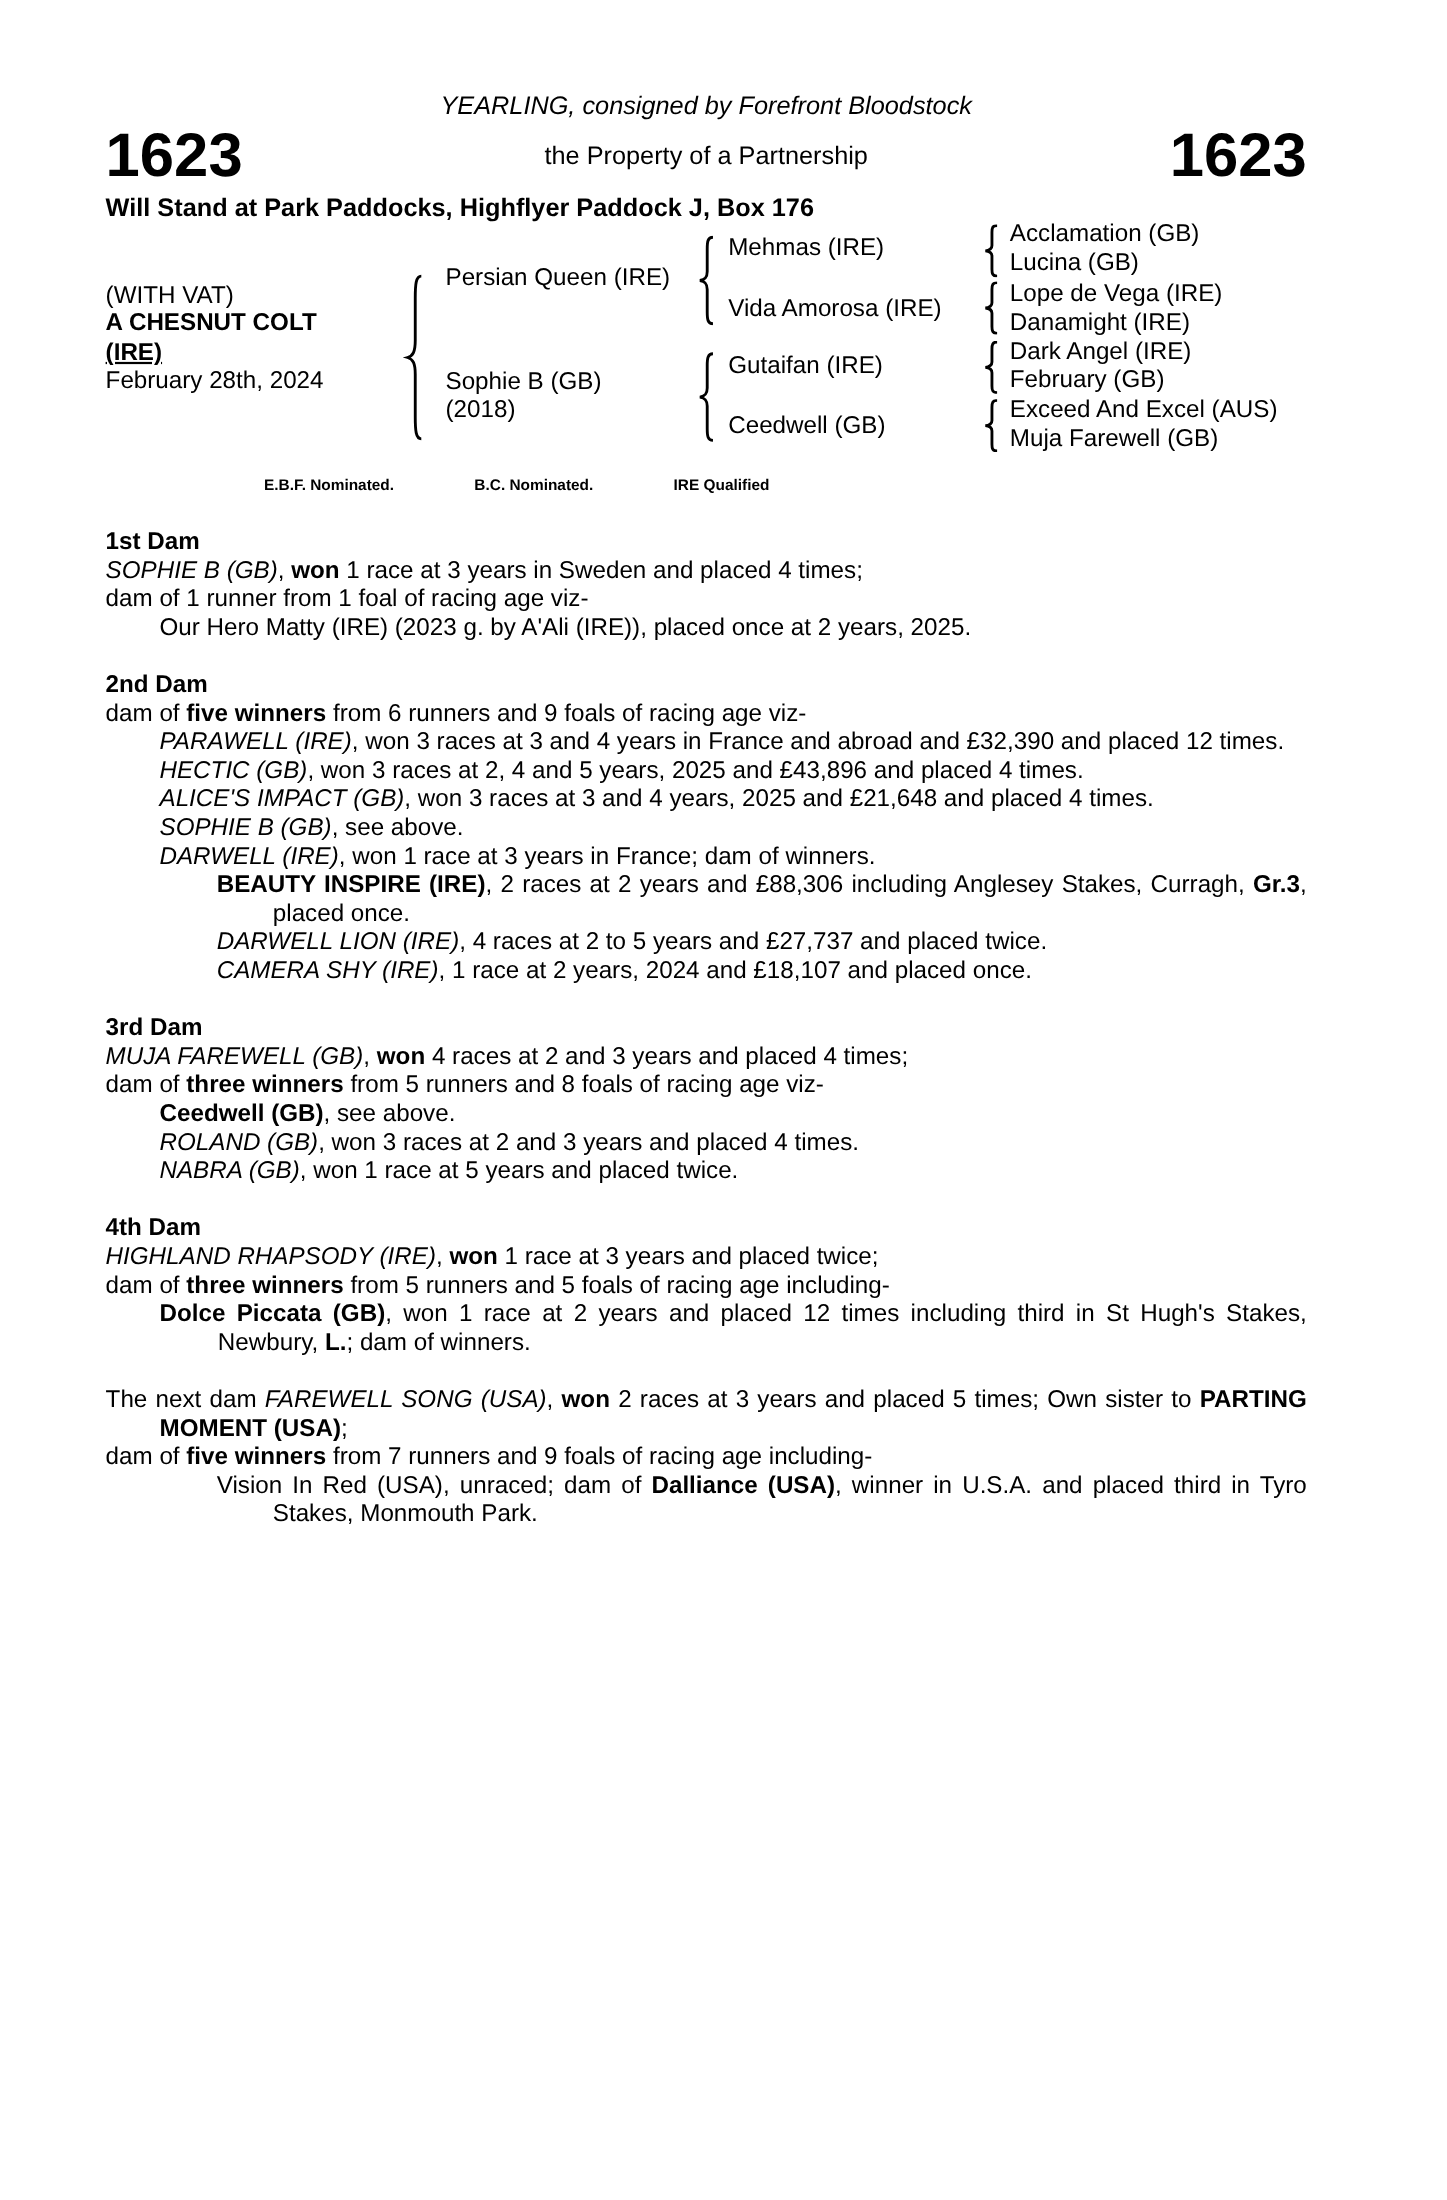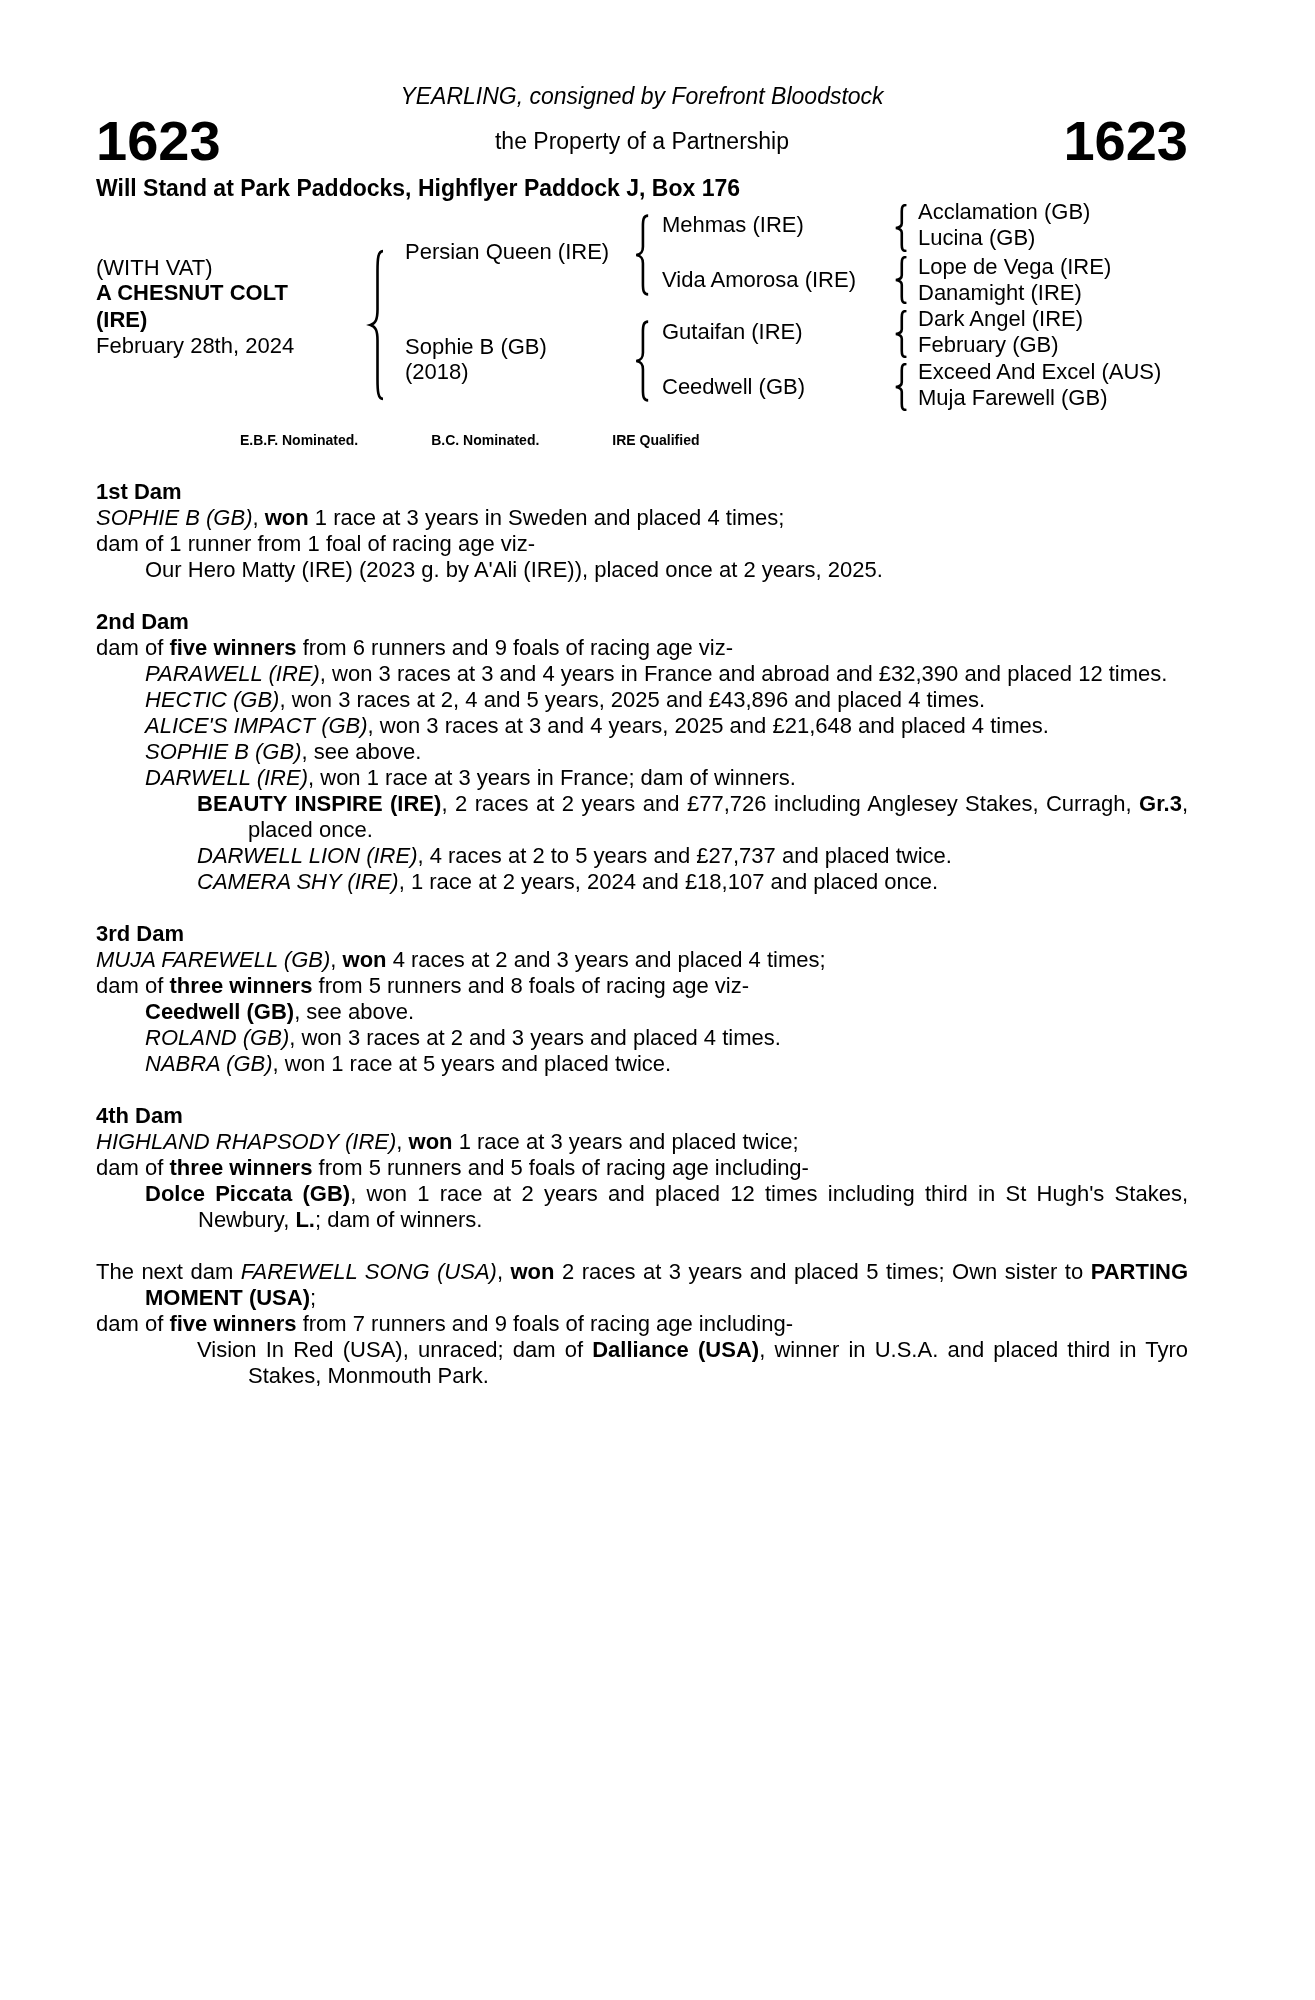--- a/index.html
+++ b/index.html
@@ -48,21 +48,21 @@
       <div class="property">the Property of a Partnership</div>
       <div class="lot">1623</div>
     </div>
 
     <div class="stand">Will Stand at Park Paddocks, Highflyer Paddock J, Box 176</div>
 
     <div class="ped">
 
       <div class="abs" style="left:0;top:49px;">(WITH VAT)</div>
       <div class="abs b" style="left:0;top:74px;">A CHESNUT COLT</div>
-      <div class="abs b" style="left:0;top:101px;">(IRE)</div>
+      <div class="abs b" style="left:0;top:101px;text-decoration:underline;">(IRE)</div>
       <div class="abs" style="left:0;top:127px;">February 28th, 2024</div>
 
       <div class="brace" style="left:270px;top:42px;width:20px;height:154px;">
         <svg viewBox="0 0 20 100" preserveAspectRatio="none">
             <path d="M17 2 C12 2 11.5 7 11.5 15 L11.5 40 C11.5 46.5 9.5 49 4.5 50 C9.5 51 11.5 53.5 11.5 60 L11.5 85 C11.5 93 12 98 17 98" fill="none" stroke="#000" stroke-width="2.6" vector-effect="non-scaling-stroke"></path>
           </svg>
       </div>
       <div class="brace" style="left:536px;top:8px;width:19px;height:82px;">
         <svg viewBox="0 0 20 100" preserveAspectRatio="none">
             <path d="M17 2 C12 2 11.5 7 11.5 15 L11.5 40 C11.5 46.5 9.5 49 4.5 50 C9.5 51 11.5 53.5 11.5 60 L11.5 85 C11.5 93 12 98 17 98" fill="none" stroke="#000" stroke-width="2.6" vector-effect="non-scaling-stroke"></path>
@@ -135,21 +135,21 @@
           <p class="p1"><span>Our Hero Matty (IRE) (2023 g. by A'Ali (IRE)), placed once at 2 years, 2025.</span></p>
         </section>
         <section>
           <div class="dam-h">2nd Dam</div>
           <p class="p0"><span>dam of </span><span class="b">five winners</span><span> from 6 runners and 9 foals of racing age viz-</span></p>
           <p class="p1"><span class="i">PARAWELL (IRE)</span><span>, won 3 races at 3 and 4 years in France and abroad and £32,390 and placed 12 times.</span></p>
           <p class="p1"><span class="i">HECTIC (GB)</span><span>, won 3 races at 2, 4 and 5 years, 2025 and £43,896 and placed 4 times.</span></p>
           <p class="p1"><span class="i">ALICE'S IMPACT (GB)</span><span>, won 3 races at 3 and 4 years, 2025 and £21,648 and placed 4 times.</span></p>
           <p class="p1"><span class="i">SOPHIE B (GB)</span><span>, see above.</span></p>
           <p class="p1"><span class="i">DARWELL (IRE)</span><span>, won 1 race at 3 years in France; dam of winners.</span></p>
-          <p class="p2"><span class="b">BEAUTY INSPIRE (IRE)</span><span>, 2 races at 2 years and £77,726 including Anglesey Stakes, Curragh, </span><span class="b">Gr.3</span><span>, placed once.</span></p>
+          <p class="p2"><span class="b">BEAUTY INSPIRE (IRE)</span><span>, 2 races at 2 years and £88,306 including Anglesey Stakes, Curragh, </span><span class="b">Gr.3</span><span>, placed once.</span></p>
           <p class="p2"><span class="i">DARWELL LION (IRE)</span><span>, 4 races at 2 to 5 years and £27,737 and placed twice.</span></p>
           <p class="p2"><span class="i">CAMERA SHY (IRE)</span><span>, 1 race at 2 years, 2024 and £18,107 and placed once.</span></p>
         </section>
         <section>
           <div class="dam-h">3rd Dam</div>
           <p class="p0"><span class="i">MUJA FAREWELL (GB)</span><span>, </span><span class="b">won</span><span> 4 races at 2 and 3 years and placed 4 times;</span></p>
           <p class="p0"><span>dam of </span><span class="b">three winners</span><span> from 5 runners and 8 foals of racing age viz-</span></p>
           <p class="p1"><span class="b">Ceedwell (GB)</span><span>, see above.</span></p>
           <p class="p1"><span class="i">ROLAND (GB)</span><span>, won 3 races at 2 and 3 years and placed 4 times.</span></p>
           <p class="p1"><span class="i">NABRA (GB)</span><span>, won 1 race at 5 years and placed twice.</span></p>

